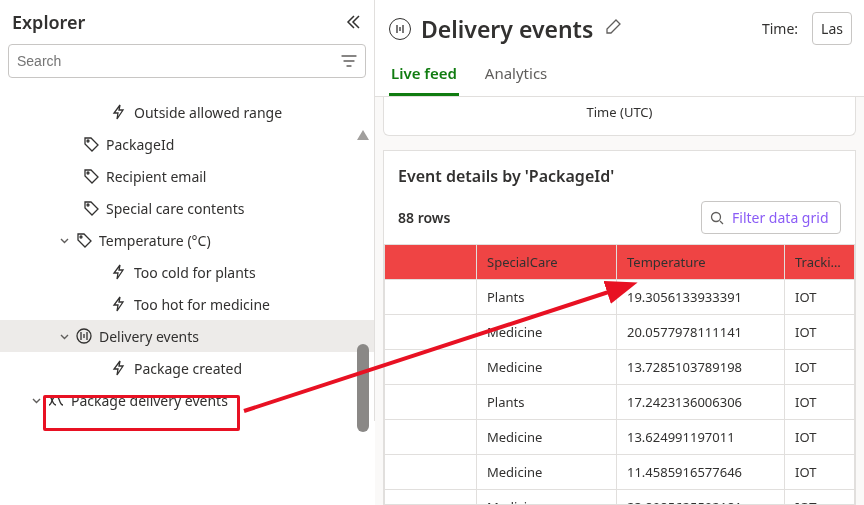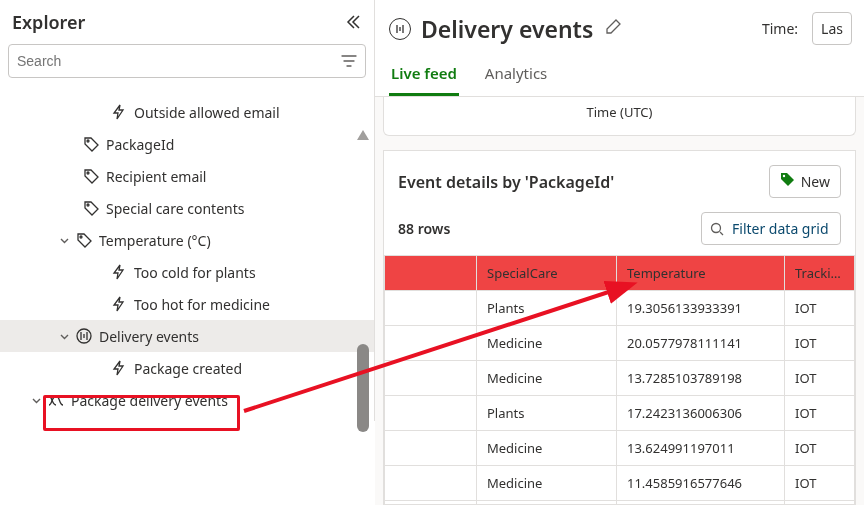--- a/index.html
+++ b/index.html
@@ -41,21 +41,21 @@
   .tab { padding: 6px 2px 10px 2px; font-size: 15px; color: #605e5c; border-bottom: 3px solid transparent; cursor: pointer; }
   .tab.active { color: #107c10; border-bottom-color: #107c10; font-weight: 600;}
   .timeutc-strip { background: #fff; border: 1px solid #e1dfdd; border-top: none; padding: 6px 0 14px 0; text-align: center; font-size: 13px; margin: 0 8px 14px 8px; border-radius: 0 0 6px 6px;}
   .panel { background: #fff; border: 1px solid #e1dfdd; border-radius: 0; margin: 0 8px 0 8px; padding: 14px 0 0 0; flex: 1; overflow: hidden; position: relative; }
   .panel-head { display: flex; align-items: center; padding: 0 14px 10px 14px; }
   .panel-title { font-size: 16px; font-weight: 600; flex: 1; }
   .new-btn { border: 1px solid #c8c6c4; border-radius: 4px; padding: 6px 10px; display: inline-flex; align-items: center; gap: 6px; font-size: 14px; background: #fff; }
   .tag-color { color: #107c10; }
   .row-meta { display: flex; align-items: center; padding: 4px 14px 10px 14px; gap: 12px;}
   .row-count { font-weight: 600; flex: 1; }
-  .filter-box { display: inline-flex; align-items: center; gap: 8px; border: 1px solid #c8c6c4; border-radius: 4px; padding: 6px 8px; color: #0c4a6e; width: 140px; overflow:hidden; }
+  .filter-box { display: inline-flex; align-items: center; gap: 8px; border: 1px solid #c8c6c4; border-radius: 4px; padding: 6px 8px; color: #8b5cf6; width: 140px; overflow:hidden; }
   .grid { width: 100%; border-collapse: collapse; font-size: 13px; table-layout: fixed; }
   .grid th, .grid td { border: 1px solid #e1dfdd; padding: 8px 10px; text-align: left; white-space: nowrap; overflow: hidden; text-overflow: ellipsis; }
   .grid th { font-weight: 400; color: #323130; background: #ef4444; }
   .col-first { width: 92px; }
   .col-sc { width: 140px; }
   .col-temp { width: 168px; }
   .col-tr { width: 70px; }
   
   .arrow-svg { position: absolute; left: 0; top: 0; width: 864px; height: 505px; pointer-events: none; }
 </style>
@@ -85,21 +85,21 @@
         </span>
       </div>
     </div>
     <div class="tree" id="tree">
         <div class="tree-row indent-1b">
           <span class="node-icon">
             <svg width="14" height="16" viewBox="0 0 14 16" fill="none" stroke="#323130" stroke-width="1.3">
               <path d="M8 1L2 9h4l-1 6 6-9H7l1-5z"></path>
             </svg>
           </span>
-          <span class="node-label">Outside allowed email</span>
+          <span class="node-label">Outside allowed range</span>
         </div>
         <div class="tree-row indent-1">
           <span class="node-icon">
             <svg width="15" height="15" viewBox="0 0 15 15" fill="none" stroke="#323130" stroke-width="1.3">
               <path d="M1 1h6l7 7-6 6-7-7V1z"></path>
               <circle cx="4" cy="4" r="1"></circle>
             </svg>
           </span>
           <span class="node-label">PackageId</span>
         </div>
@@ -217,29 +217,20 @@
       <span class="time-select">Las</span>
     </div>
     <div class="tabs">
       <div class="tab active">Live feed</div>
       <div class="tab">Analytics</div>
     </div>
     <div class="timeutc-strip">Time (UTC)</div>
     <div class="panel">
       <div class="panel-head">
         <div class="panel-title">Event details by 'PackageId'</div>
-        <div class="new-btn">
-          <span class="tag-color">
-            <svg width="15" height="15" viewBox="0 0 15 15" fill="#107c10">
-                <path d="M1 1h6l7 7-6 6-7-7V1z"></path>
-                <circle cx="4" cy="4" r="1.2" fill="#fff"></circle>
-              </svg>
-          </span>
-          <span>New</span>
-        </div>
       </div>
       <div class="row-meta">
         <div class="row-count">88 rows</div>
         <div class="filter-box">
           <svg width="14" height="14" viewBox="0 0 14 14" fill="none" stroke="#605e5c" stroke-width="1.3">
               <circle cx="6" cy="6" r="4.5"></circle>
               <line x1="10" y1="10" x2="13" y2="13"></line>
             </svg>
           <span>Filter data grid</span>
         </div>

